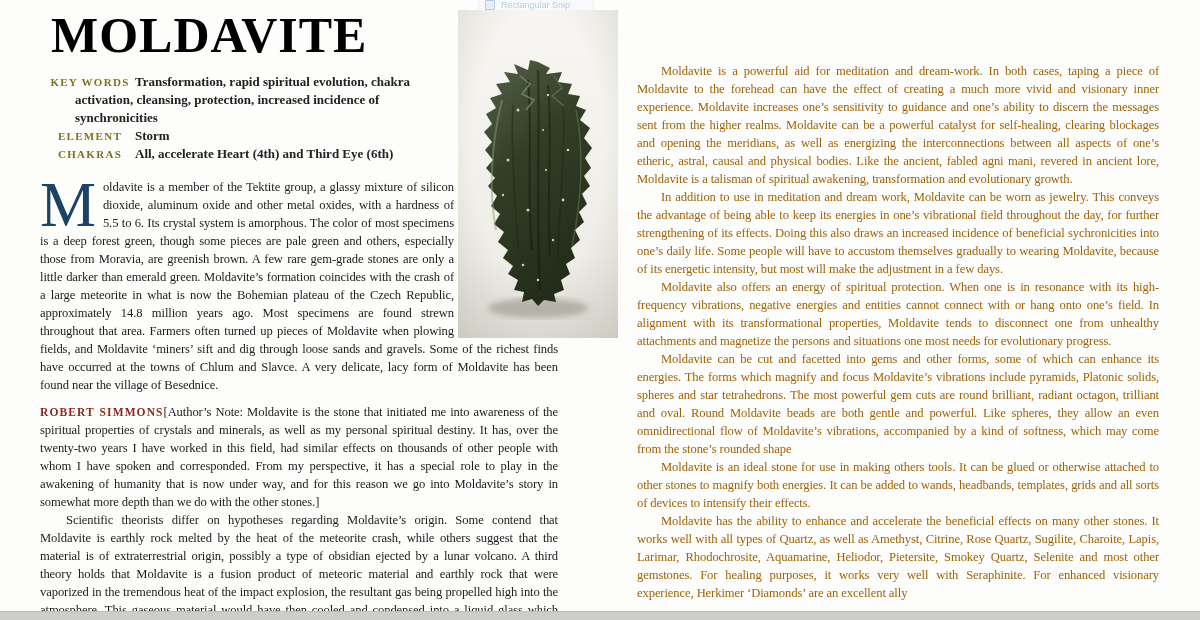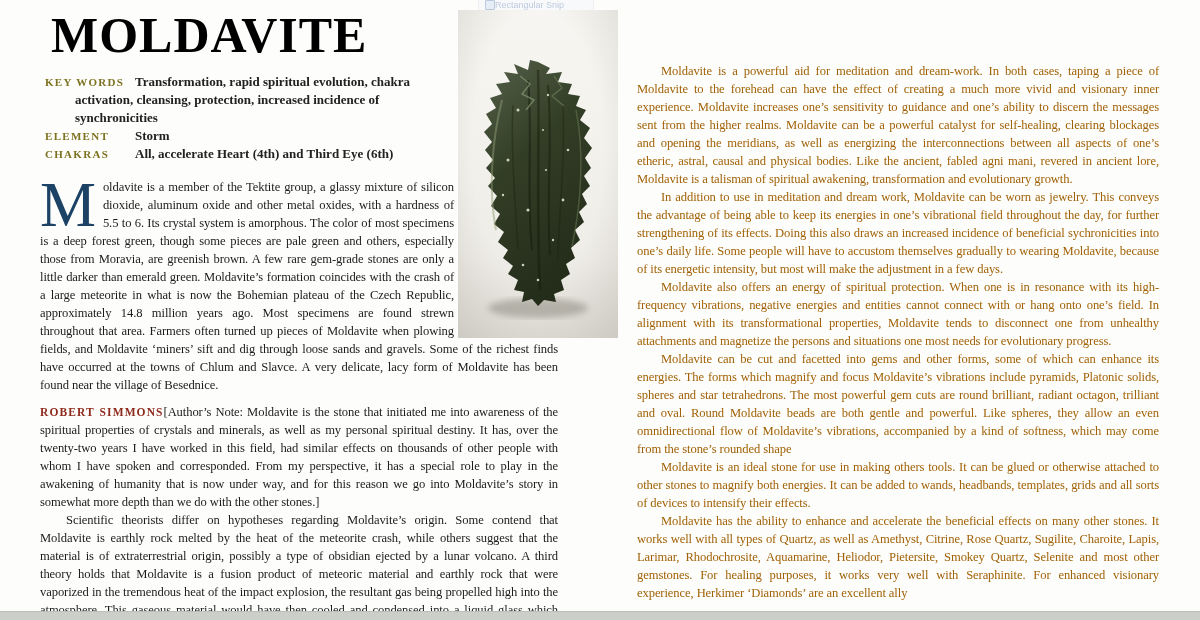--- a/index.html
+++ b/index.html
@@ -7,41 +7,41 @@
     width:1200px;height:620px;overflow:hidden;background:#ffffff;
     font-family:"Liberation Serif", serif;
     -webkit-font-smoothing:antialiased;
   }
   .page{position:relative;width:1200px;height:620px;background:#fdfdfc;}
 
   
   .snip-bar{
     position:absolute;left:478px;top:0;width:116px;height:13px;
     background:#f8f9fa;border:1px solid #eef0f2;border-top:none;
-    display:flex;align-items:flex-end;padding:0 4px 2px 6px;box-sizing:border-box;
+    display:flex;align-items:flex-end;gap:6px;padding:0 4px 2px 6px;box-sizing:border-box;
   }
   .snip-icon{width:8px;height:8px;border:1px solid #bccadf;background:#e7edf6;border-radius:1px;flex:0 0 auto;}
   .snip-label{font-family:"Liberation Sans", sans-serif;font-size:9px;line-height:9px;color:#becbde;white-space:nowrap;}
 
   
   .photo{position:absolute;left:458px;top:10px;width:160px;height:328px;}
   .photo svg{display:block;}
 
   
   .left-col{position:absolute;left:40px;top:10px;width:518px;}
   .img-spacer{float:right;width:104px;height:330px;}
   h1.title{
     margin:0 0 13px 11px;font-size:50px;line-height:50px;font-weight:bold;
     color:#000000;letter-spacing:1px;font-family:"Liberation Serif", serif;
   }
   .attrs{margin:0 0 15px 0;}
   .attr-row{font-size:13px;line-height:18px;padding-left:35px;text-indent:-30px;color:#222;font-weight:bold;}
   .attr-label{
     display:inline-block;width:90px;font-size:11px;font-weight:bold;
-    letter-spacing:1.3px;color:#7d7320;text-indent:0;
+    letter-spacing:1.3px;color:#7d7320;text-indent:0;text-align:center;
   }
   .body-text p{
     margin:0;font-size:12.6px;line-height:18px;text-align:justify;
     color:#1c1c1c;letter-spacing:-0.1px;
   }
   .dropcap{
     float:left;font-size:63px;line-height:49px;padding-top:3px;margin:0 7px 0 0;
     color:#1c4365;
   }
   .p-author{margin-top:9px !important;}

